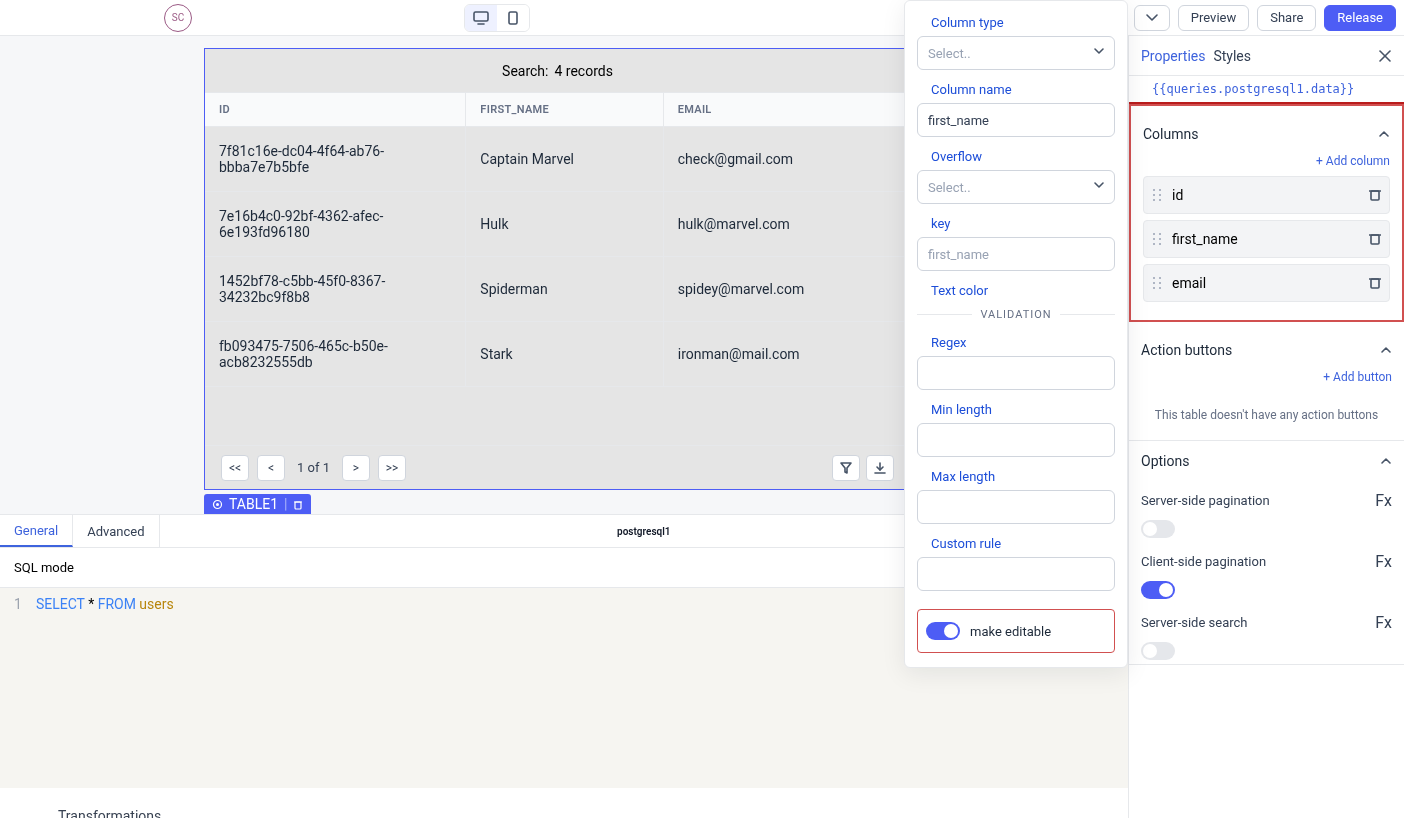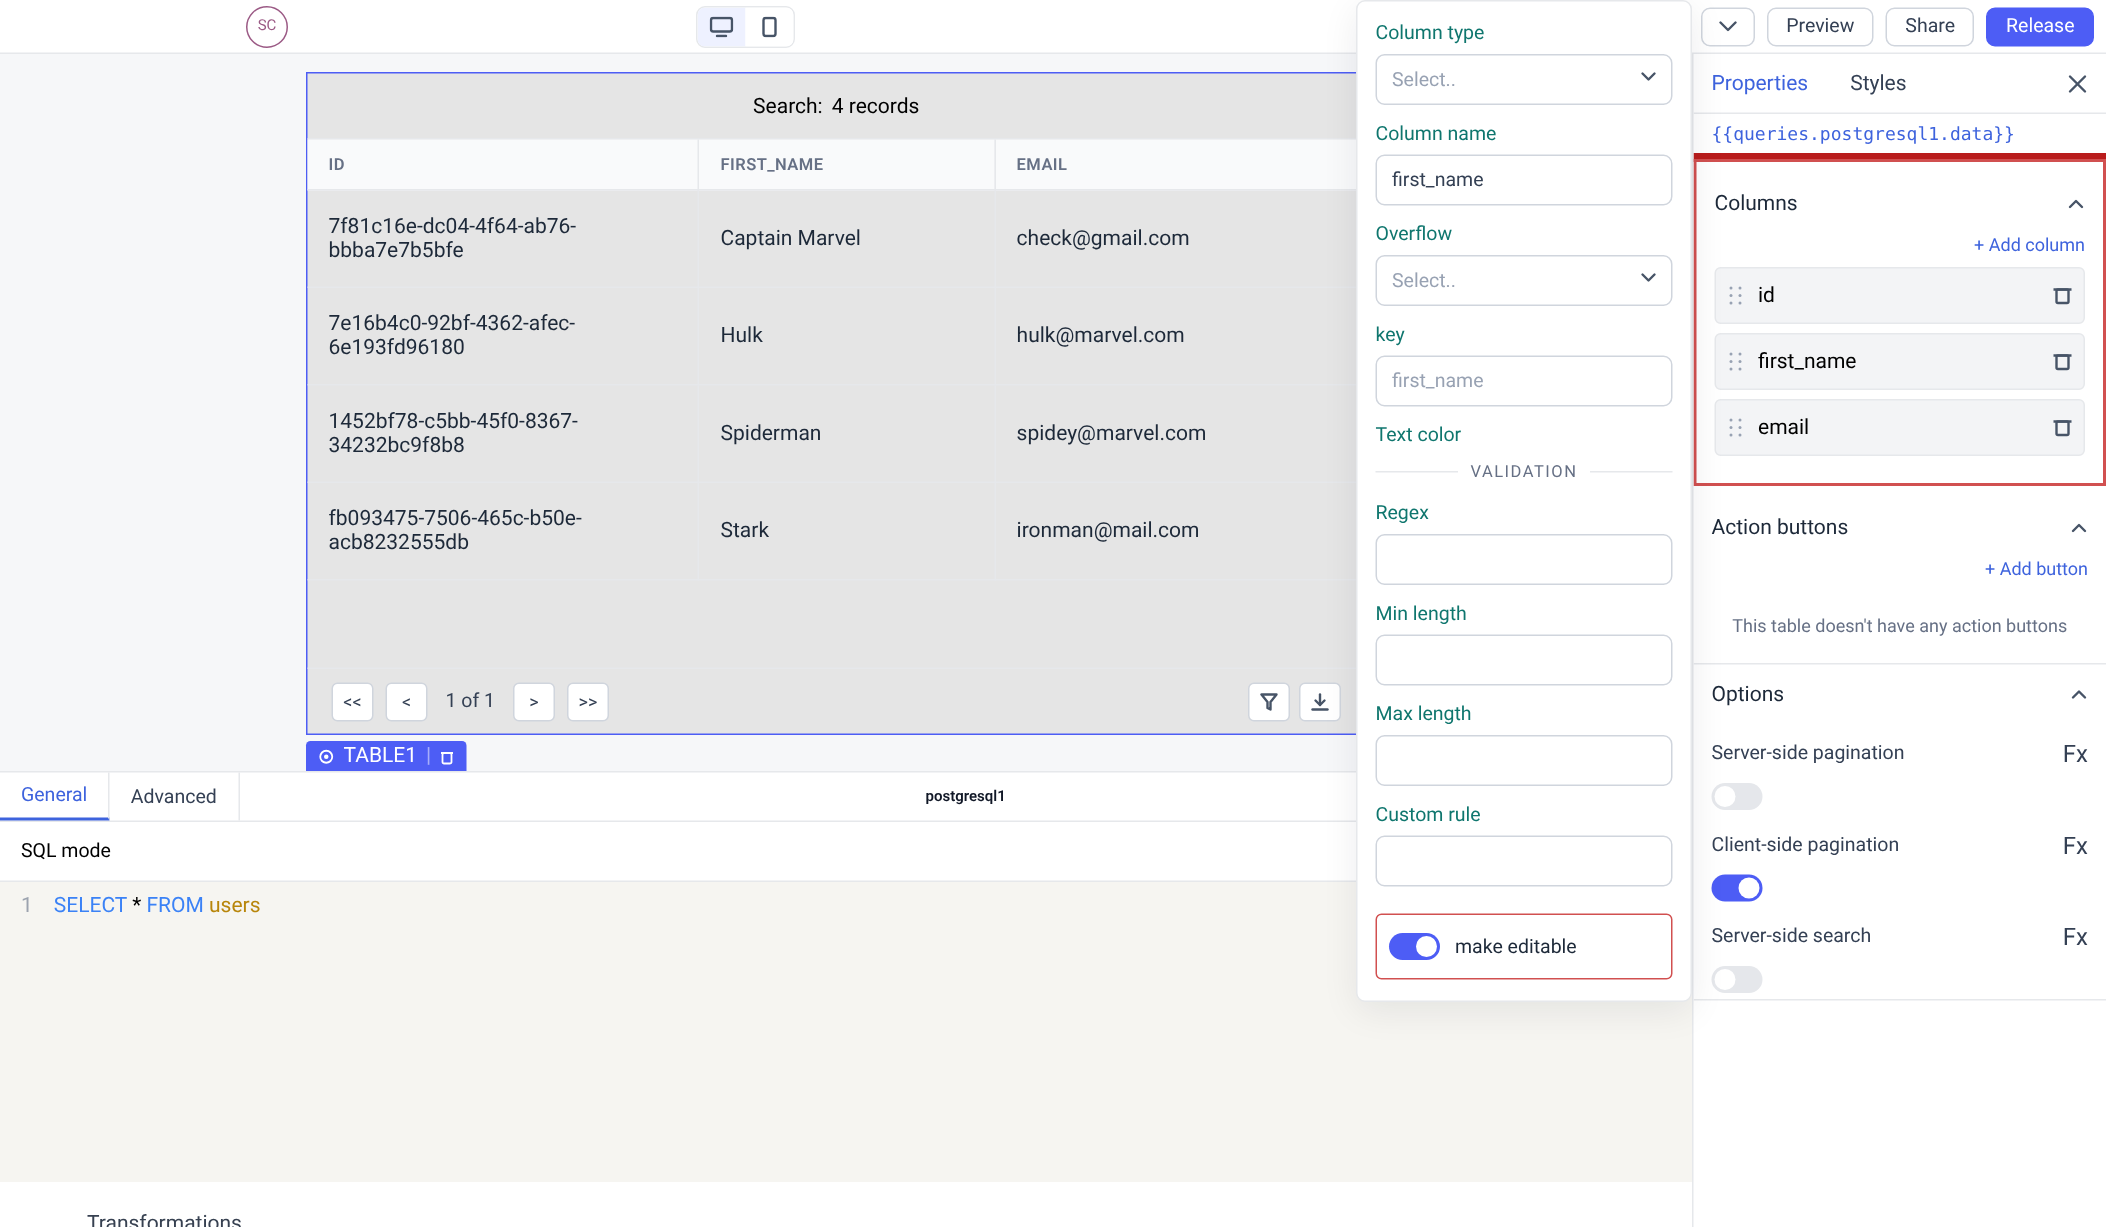--- a/index.html
+++ b/index.html
@@ -39,41 +39,41 @@
   .q-mode { height:40px; display:flex; align-items:center; padding:0 14px; font-size:13px; border-bottom:1px solid #e6e8eb; }
   .code-editor { padding:8px 14px; background:#f6f5f1; font-family:ui-monospace,Menlo,Consolas,monospace; font-size:14px; height: 200px;}
   .code-line { display:flex; gap:14px; }
   .code-gutter { color:#9ca3af; }
   .kw { color:#3b82f6; }
   .ident { color:#b8860b; }
   .transform { padding:20px 58px; font-size:14px; color:#374151; }
 
   
   .popover { position:absolute; left:904px; top:0; width:224px; background:#fff; border:1px solid #e6e8eb; border-radius:6px; box-shadow:0 6px 24px rgba(16,24,40,.08); padding:14px 12px; z-index:20; }
-  .popover label { display:block; font-size:13px; color:#0f766e; margin-bottom:6px; }
+  .popover label { display:block; font-size:13px; color:#1d4ed8; margin-bottom:6px;margin-left:14px; }
   .popover input, .popover select { width:100%; height:34px; border:1px solid #d0d5dd; border-radius:6px; padding:0 10px; font-size:13px; margin-bottom:12px; color:#344054;}
   .popover input::placeholder{color:#98a2b3;}
   .sel { position:relative; }
   .sel .chev { position:absolute; right:10px; top:9px; pointer-events:none; }
   .divider { display:flex; align-items:center; gap:8px; margin:10px 0 14px; }
   .divider::before, .divider::after { content:""; flex:1; height:1px; background:#e6e8eb; }
   .divider span { font-size:11px; letter-spacing:1px; color:#667085; }
   .editable-box { border:1px solid #d15050; border-radius:4px; padding:12px 8px; display:flex; align-items:center; gap:10px; margin-top:6px;}
   .toggle { width:34px; height:18px; border-radius:10px; background:#4d5df5; position:relative; }
   .toggle.off { background:#e5e7eb; }
   .toggle .knob { position:absolute; top:2px; right:2px; width:14px; height:14px; border-radius:50%; background:#fff; }
   .toggle.off .knob { left:2px; right:auto; }
 
   
   .inspector { position:absolute; left:1128px; top:36px; width:276px; bottom:0; background:#fff; border-left:1px solid #e6e8eb; overflow:hidden; }
-  .insp-tabs { display:flex; height:40px; border-bottom:1px solid #e6e8eb; align-items:center; padding:0 12px; gap:28px; }
+  .insp-tabs { display:flex; height:40px; border-bottom:1px solid #e6e8eb; align-items:center; padding:0 12px; gap:8px; }
   .insp-tab { font-size:14px; color:#344054; }
   .insp-tab.active { color:#3e63dd; }
   .insp-close { margin-left:auto; }
-  .binding-row { padding:6px 12px; font-size:12px; color:#3e63dd; font-family:ui-monospace,monospace; border-bottom:6px solid #b91c1c; }
+  .binding-row { padding:6px 23px; font-size:12px; color:#3e63dd; font-family:ui-monospace,monospace; border-bottom:4px solid #b91c1c; }
   .insp-section { border-bottom:1px solid #e6e8eb; }
   .sec-head { display:flex; align-items:center; height:40px; padding:0 12px; font-size:14px; color:#1d2939; }
   .sec-head .chev-up { margin-left:auto; }
   .col-list { border:2px solid #d15050; margin: -2px 0 8px 0; padding:8px 12px 12px; }
   .add-link { display:block; text-align:right; font-size:12px; color:#3e63dd; margin-bottom:8px; }
   .col-item { height:38px; background:#f3f4f6; border:1px solid #e6e8eb; border-radius:4px; margin-bottom:6px; display:flex; align-items:center; padding:0 8px; gap:10px; font-size:14px; }
   .col-item .del { margin-left:auto; }
   .option-row { padding:10px 12px 4px; }
   .option-row .lab { font-size:13px; color:#344054; display:flex; align-items:center; }
   .option-row .fx { margin-left:auto; font-size:16px; color:#344054; }

